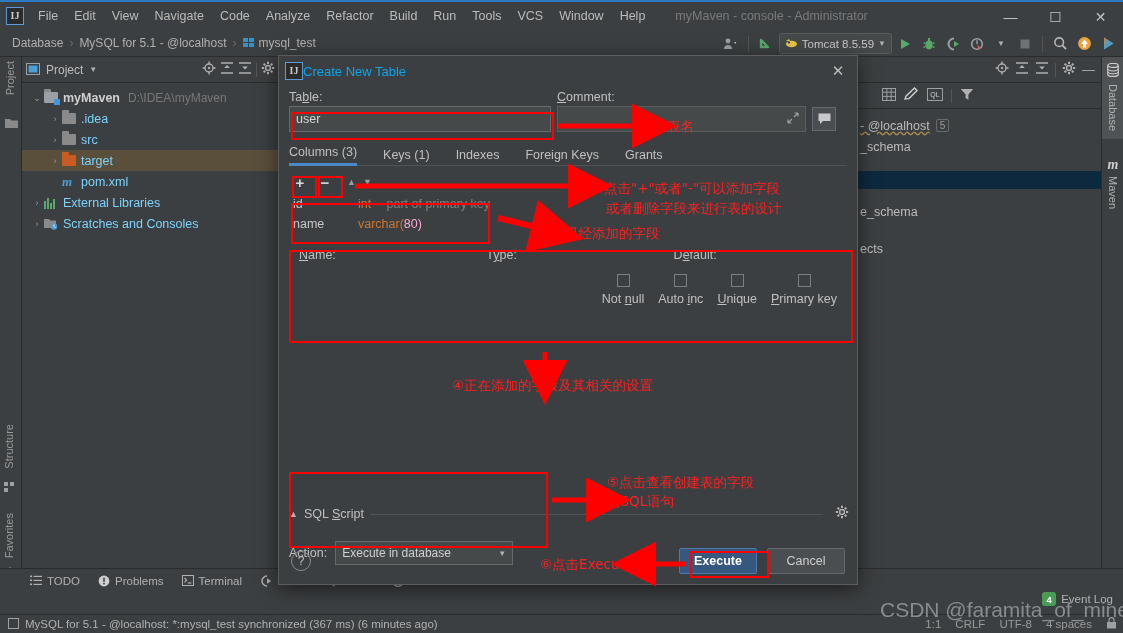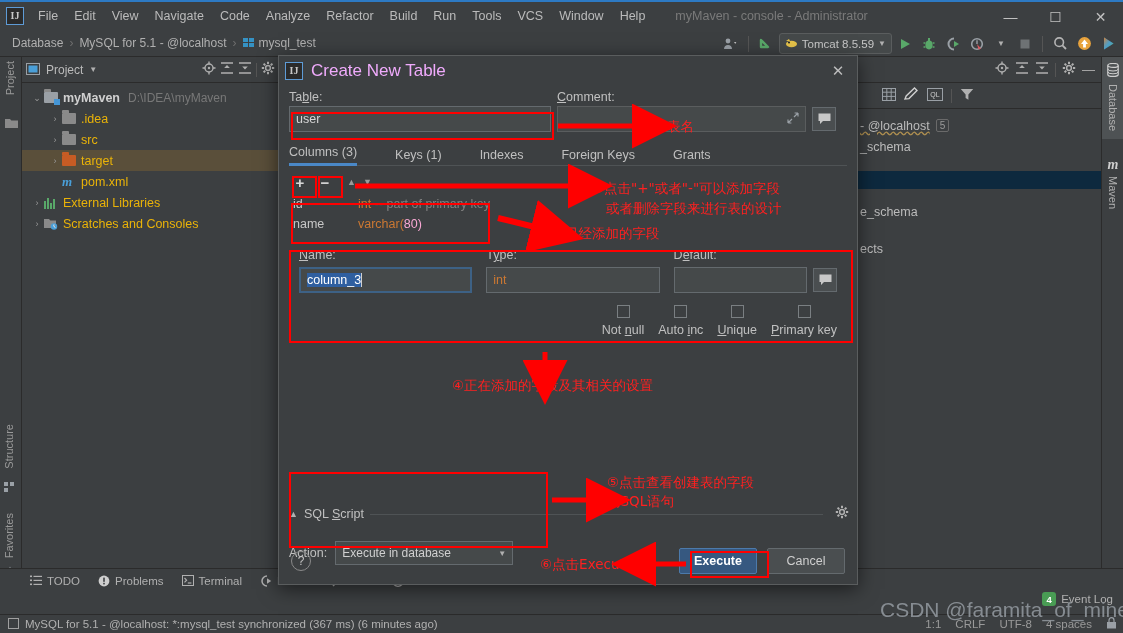--- a/index.html
+++ b/index.html
@@ -103,21 +103,21 @@
   .folder::before {
     content: ""; position: absolute; top: -3px; left: 0; width: 7px; height: 3px;
     background: #8a8a8a; border-radius: 1px 1px 0 0;
   }
   .folder.orange, .folder.orange::before { background: #c75c24; }
   .folder.mod { background: #9aa0a6; }
   .folder.mod::after {
     content: ""; position: absolute; right: -2px; bottom: -2px; width: 6px; height: 6px;
     background: #4596d6;
   }
-  .tree-label { color: #eab308; }
+  .tree-label { color: #7dd3fc; }
   .tree-label.bold { font-weight: bold; color: #d0d0d0; }
   .tree-path { color: #787878; margin-left: 8px; font-size: 12px; }
   .mvn-m {
     color: #4a9fd8; font-style: italic; font-weight: bold; font-size: 13px;
     margin-right: 5px; font-family: "Liberation Serif", serif; width: 14px;
   }
   .lib-ico {
     width: 14px; height: 12px; margin-right: 5px; display: flex; align-items: flex-end; gap: 1px;
   }
   .lib-ico i { display: block; width: 2px; background: #59a869; }
@@ -198,34 +198,34 @@
 
   
   .dialog {
     position: absolute; left: 278px; top: 55px; width: 580px; height: 530px;
     background: #3c3f41; border: 1px solid #5a5d5e;
     box-shadow: 0 4px 18px rgba(0,0,0,.55);
   }
   .dlg-title {
     height: 30px; display: flex; align-items: center; padding: 0 6px;
   }
-  .dlg-title-text { color: #f0abfc; font-size: 17px; margin-left: 8px; }
+  .dlg-title-text { color: #0ea5e9; font-size: 13px; }
   .dlg-close {
     margin-left: auto; width: 26px; height: 26px; color: #bdbdbd; font-size: 15px;
     display: flex; align-items: center; justify-content: center;
   }
   .dlg-body { padding: 0 10px; position: relative; }
   .lbl { color: #c0c0c0; font-size: 12.5px; }
   .u { text-decoration: underline; }
   .field {
     height: 26px; background: #45494a; border: 1px solid #646a6e; color: #d5d5d5;
     font-size: 12.5px; display: flex; align-items: center; padding: 0 6px;
   }
   .field.focused { border: 2px solid #3d6185; background: #45494a; }
-  .tabs { display: flex; align-items: flex-end; gap: 38px; margin-top: 10px; height: 24px; }
+  .tabs { display: flex; align-items: flex-end; gap: 26px; margin-top: 10px; height: 24px; }
   .tab { color: #c0c0c0; font-size: 12.5px; padding-bottom: 4px; }
   .tab.active { border-bottom: 3px solid #4a88c7; }
 
   .plusminus { display: flex; align-items: center; gap: 3px; }
   .pm-btn {
     width: 22px; height: 20px; display: flex; align-items: center; justify-content: center;
     color: #d8d8d8; font-size: 15px; font-weight: bold;
   }
   .srt { color: #9a9a9a; font-size: 9px; padding: 0 2px; }
 
@@ -810,37 +810,20 @@
           </span>
         </div>
       </div>
 
       <div class="detail-box">
         <div class="row3">
           <div class="col-name lbl"><span class="u">N</span>ame:</div>
           <div class="col-type lbl">T<span class="u">y</span>pe:</div>
           <div class="col-def lbl">D<span class="u">e</span>fault:</div>
         </div>
-        <div class="row3" style="margin-top:5px;align-items:center">
-          <div class="field focused col-name">
-            <span style="background:#2f5fa0;color:#ffffff">column_3</span>
-              <span style="width:1px;height:14px;background:#d0d0d0;display:inline-block"></span>
-          </div>
-          <div class="field col-type">
-            <span style="color:#cc7832">int</span>
-          </div>
-          <div class="field" style="width:135px">
-            <span></span>
-          </div>
-          <div style="width:24px;height:24px;background:#4a4e50;border:1px solid #646a6e;display:flex;align-items:center;justify-content:center;margin-left:-8px">
-            <svg width="13" height="12" viewBox="0 0 13 12">
-                <path d="M0.5 0.5 H12.5 V8 H5 L2 11 V8 H0.5 Z" fill="#c8c8c8"></path>
-              </svg>
-          </div>
-        </div>
         <div class="checkrow">
           <div class="chk">
             <span class="chkbox"></span>
             <span>Not <span class="u">n</span>ull</span>
           </div>
           <div class="chk">
             <span class="chkbox"></span>
             <span>Auto <span class="u">i</span>nc</span>
           </div>
           <div class="chk">

